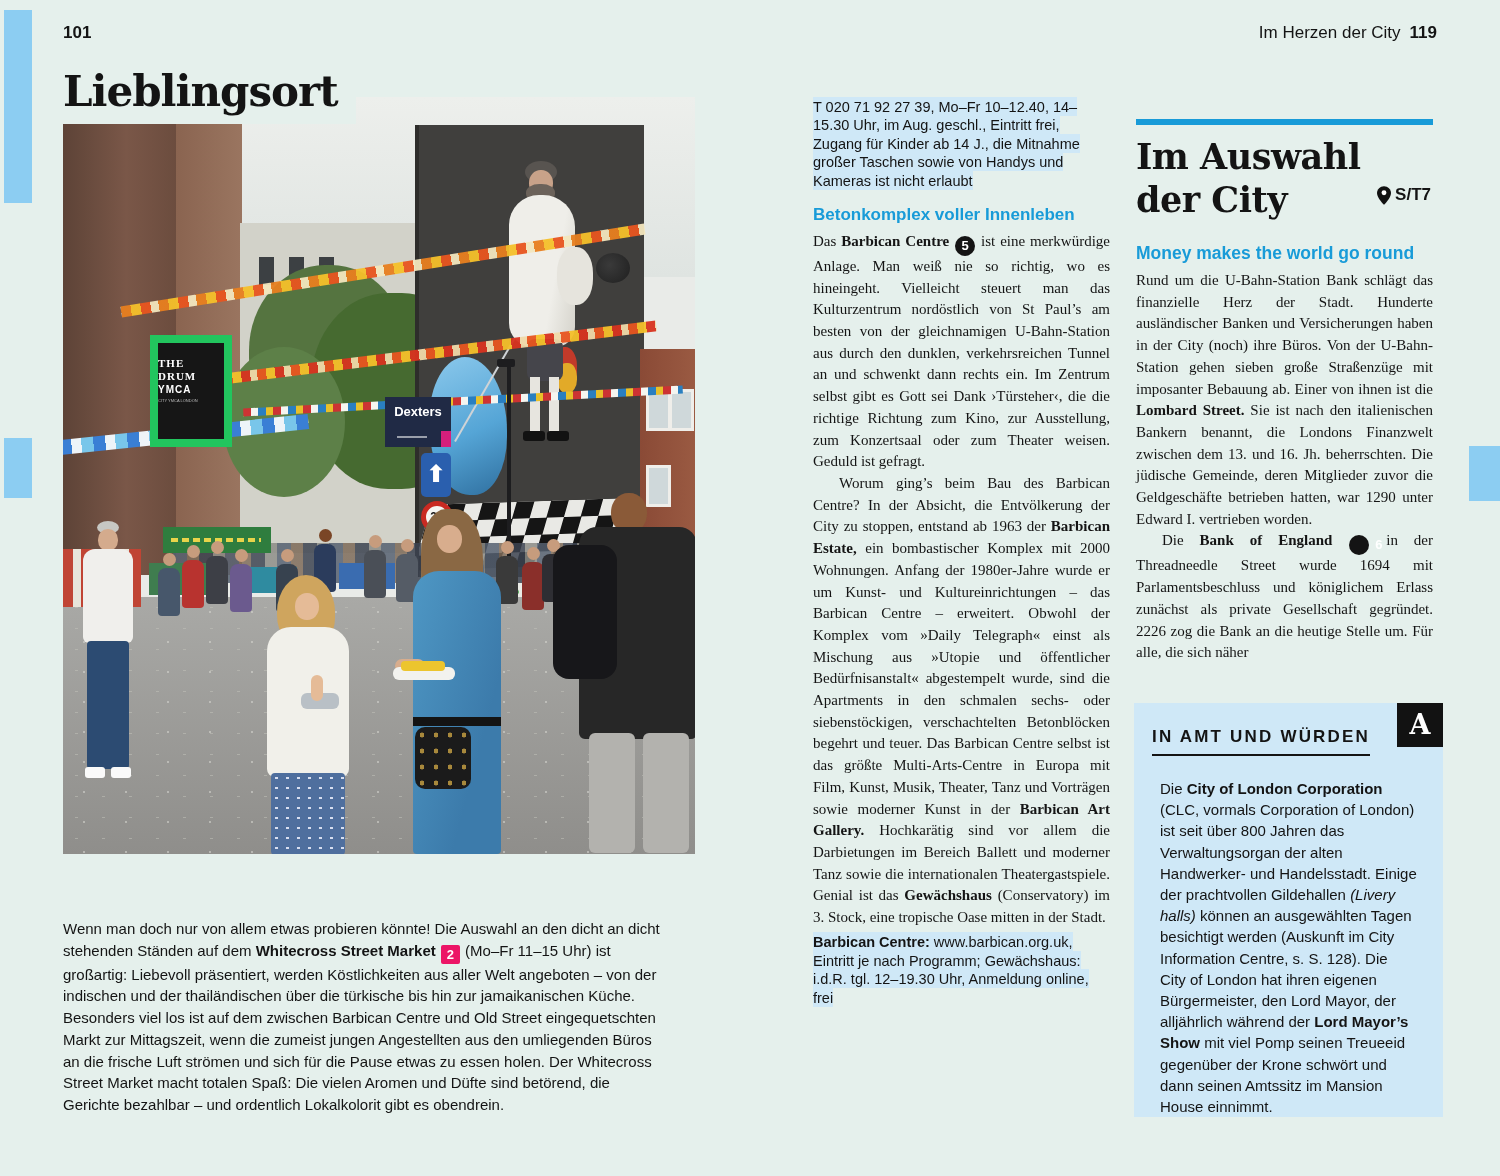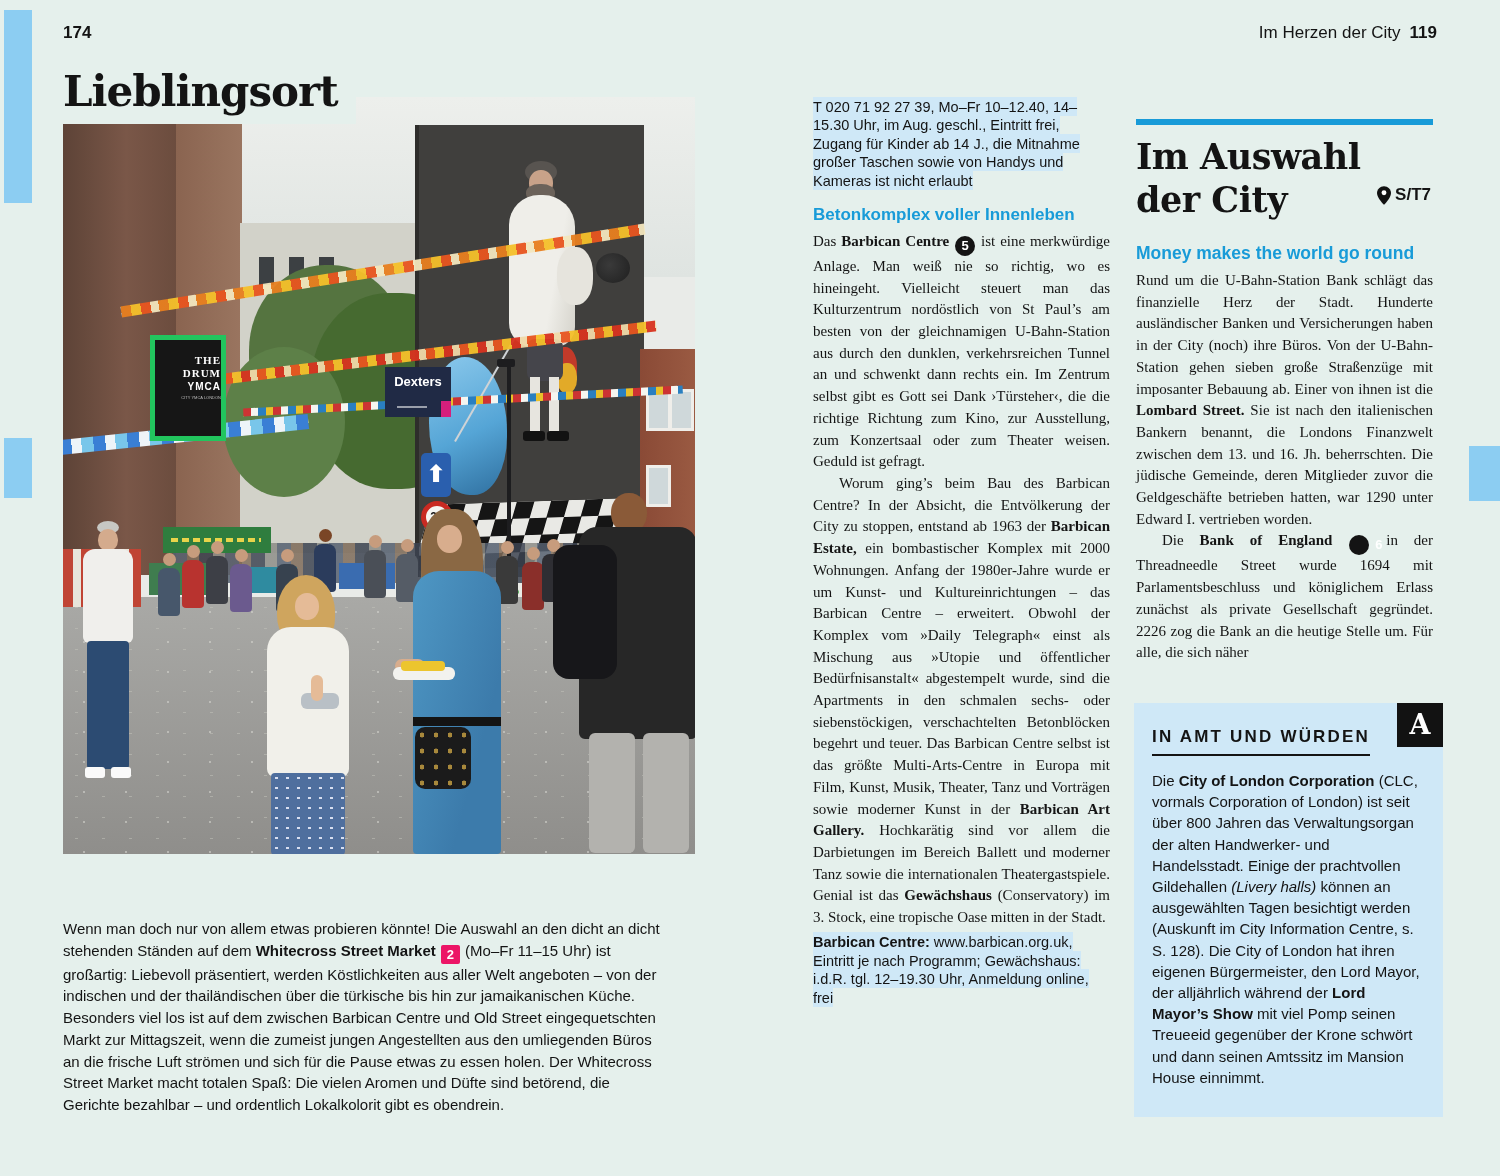--- a/index.html
+++ b/index.html
@@ -58,26 +58,26 @@
   .graf2{left:428px;top:486px;width:24px;height:10px;border:2px solid #3aa040;border-radius:50%;transform:rotate(10deg)}
   .grafheart{left:420px;top:490px;width:7px;height:7px;background:#c42727;transform:rotate(45deg)}
   .brickR{left:577px;top:252px;width:55px;height:400px;
           background:linear-gradient(90deg,#8a4a36,#9a5a42),repeating-linear-gradient(0deg,rgba(0,0,0,.12) 0 2px,transparent 2px 7px)}
   .rwin{width:19px;height:36px;background:#cfd8da;border:3px solid #efeeea}
   .redsign{left:577px;top:452px;width:55px;height:26px;background:#c5382c}
   .redsign i{position:absolute;left:5px;top:11px;width:44px;height:3px;border-radius:2px;
              background:repeating-linear-gradient(90deg,#fff 0 5px,transparent 5px 8px)}
   .shopR{left:577px;top:478px;width:55px;height:110px;background:#ece9e3}
   .shopRwin{left:581px;top:494px;width:46px;height:58px;background:#2d2d31}
-  .drum{left:87px;top:238px;width:66px;height:96px;background:#161616;border:5px solid #22c55e;z-index:4;
-        color:#fff;text-align:right}
+  .drum{left:87px;top:238px;width:66px;height:96px;background:#161616;border:8px solid #22c55e;z-index:4;
+        color:#fff;text-align:left}
   .drum .l1{position:static;display:block;margin-top:14px;font:700 11px/13px "Liberation Serif",serif;letter-spacing:1px;white-space:pre-line}
   .drum .l2{position:static;display:block;margin-top:1px;font:700 10px/11px "Liberation Sans",sans-serif;letter-spacing:1px}
   .drum .l3{position:static;display:block;margin-top:3px;font:400 4px/5px "Liberation Sans",sans-serif;color:#bdbdbd}
-  .dex{left:322px;top:270px;width:66px;height:50px;background:#202a45;z-index:4;color:#fff}
+  .dex{left:322px;top:300px;width:66px;height:50px;background:#202a45;z-index:4;color:#fff}
   .dex span{position:absolute;left:0;right:0;top:8px;text-align:center;font:700 13px/14px "Liberation Sans",sans-serif}
   .dex i{position:absolute;left:12px;bottom:9px;width:30px;height:2px;background:rgba(255,255,255,.55)}
   .dex u{position:absolute;right:0;bottom:0;width:10px;height:16px;background:#d51f7c}
   .bunt{height:11px;opacity:.95}
   .b1{left:55px;top:168px;width:530px;transform:rotate(-9deg);
       background:repeating-linear-gradient(90deg,#e87f1f 0 10px,#f5c02a 10px 20px,#e8551f 20px 30px,#f3e6bd 30px 38px)}
   .b2{left:125px;top:252px;width:470px;transform:rotate(-7deg);
       background:repeating-linear-gradient(90deg,#e8551f 0 9px,#f5c02a 9px 18px,#d8331f 18px 27px,#f0d9a8 27px 34px)}
   .b3{left:180px;top:300px;width:440px;height:8px;transform:rotate(-3deg);
       background:repeating-linear-gradient(90deg,#cc3333 0 8px,#f5f5f0 8px 15px,#2a7fc0 15px 23px,#e8c02a 23px 30px)}
@@ -127,32 +127,32 @@
           font:700 13px/20px "Liberation Sans",sans-serif;text-align:center;vertical-align:-4px;margin:0 1px}
   .pbadge{display:inline-block;width:19px;height:19px;background:#ec1566;color:#fff;
           font:700 13px/19px "Liberation Sans",sans-serif;text-align:center;vertical-align:-3px;margin:0 1px;border-radius:2px}
   
   .sidebox{position:absolute;left:1134px;top:703px;width:309px;height:414px;background:#cfe8f7;box-sizing:border-box;
            padding:22px 18px 0 18px}
   .atag{position:absolute;top:0;right:0;width:46px;height:44px;background:#121212;color:#fff;text-align:center;
         font:700 27px/44px "DejaVu Serif",serif}
   .boxhead{display:inline-block;font:700 17px/20px "Liberation Sans",sans-serif;letter-spacing:2.2px;
            border-bottom:2.5px solid #141414;padding-bottom:7px;margin:2px 0 14px 0}
-  .boxbody{font:400 15px/21.2px "Liberation Sans",sans-serif;margin:0}
+  .boxbody{font:400 15px/21.2px "Liberation Sans",sans-serif;margin:8px}
 </style>
 </head>
 <body>
 
 <div id="canvas">
 
   <div class="tab" style="left:4px;top:10px;width:28px;height:193px"></div>
   <div class="tab" style="left:4px;top:438px;width:28px;height:60px"></div>
   <div class="tab" style="left:1469px;top:446px;width:31px;height:55px"></div>
 
-  <div class="pagenum" style="left:63px;top:24px">174</div>
+  <div class="pagenum" style="left:63px;top:24px">101</div>
   <div class="runhead">
     <span>Im Herzen der City</span><b>119</b>
   </div>
 
   <div class="title118">Lieblingsort</div>
 
   <div class="photo">
     <div class="sky"></div>
     <div class="brickL"></div>
     <div class="brickL2"></div>

